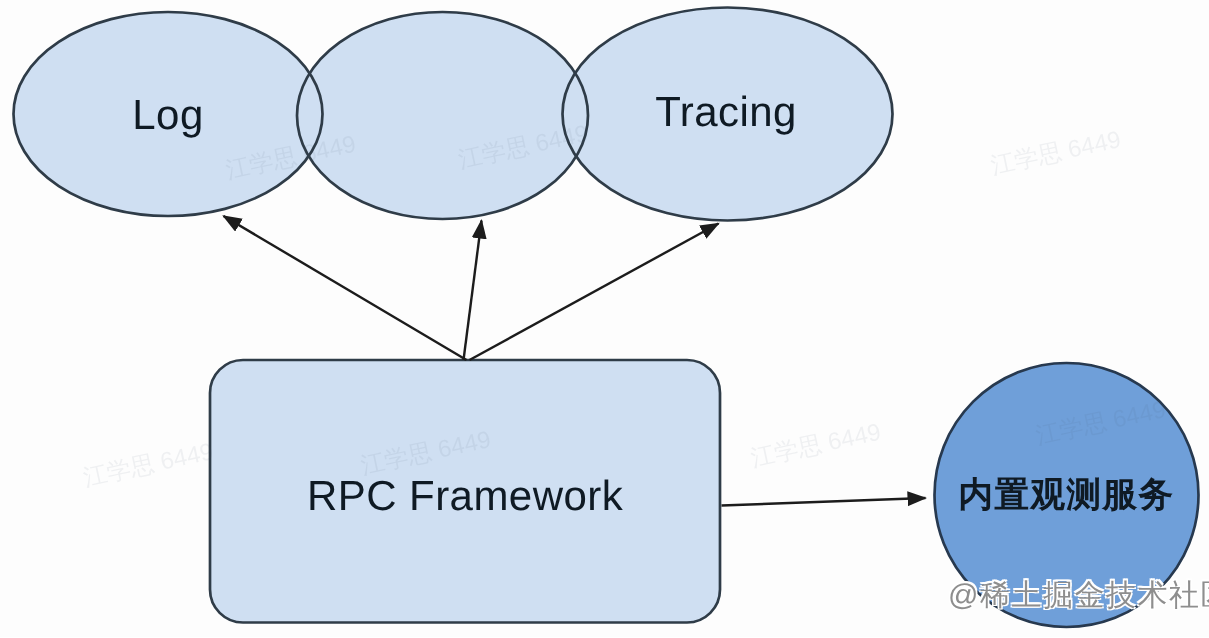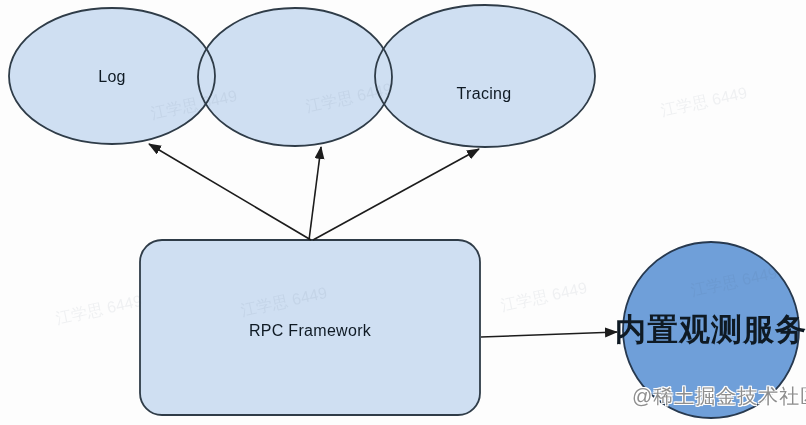--- a/index.html
+++ b/index.html
@@ -8,29 +8,29 @@
     width:806px;height:425px;
     background:#fdfdfd;
     overflow:hidden;
     font-family:"Liberation Sans","DejaVu Sans",sans-serif;
   }
   .stage svg{position:absolute;left:0;top:0;}
   .node-label{
     position:absolute;
     transform:translate(-50%,-50%);
     color:#0f1a24;
-    font-size:16px;
+    font-size:28px;
     white-space:nowrap;
     letter-spacing:0.3px;
   }
   .label-log{left:112px;top:77px;}
   .label-metric{left:297px;top:77px;}
-  .label-tracing{left:484px;top:94px;}
-  .label-rpc{left:310px;top:331px;font-size:16px;}
-  .label-obs{left:711px;top:330px;font-size:31px;font-weight:600;letter-spacing:1px;}
+  .label-tracing{left:484px;top:75px;}
+  .label-rpc{left:310px;top:331px;font-size:28px;}
+  .label-obs{left:711px;top:330px;font-size:23px;font-weight:600;letter-spacing:1px;}
   .wm-diag{
     position:absolute;
     transform:rotate(-12deg);
     color:#41536b;
     opacity:0.07;
     font-size:16px;
     white-space:nowrap;
     pointer-events:none;
   }
   .wm-badge{

